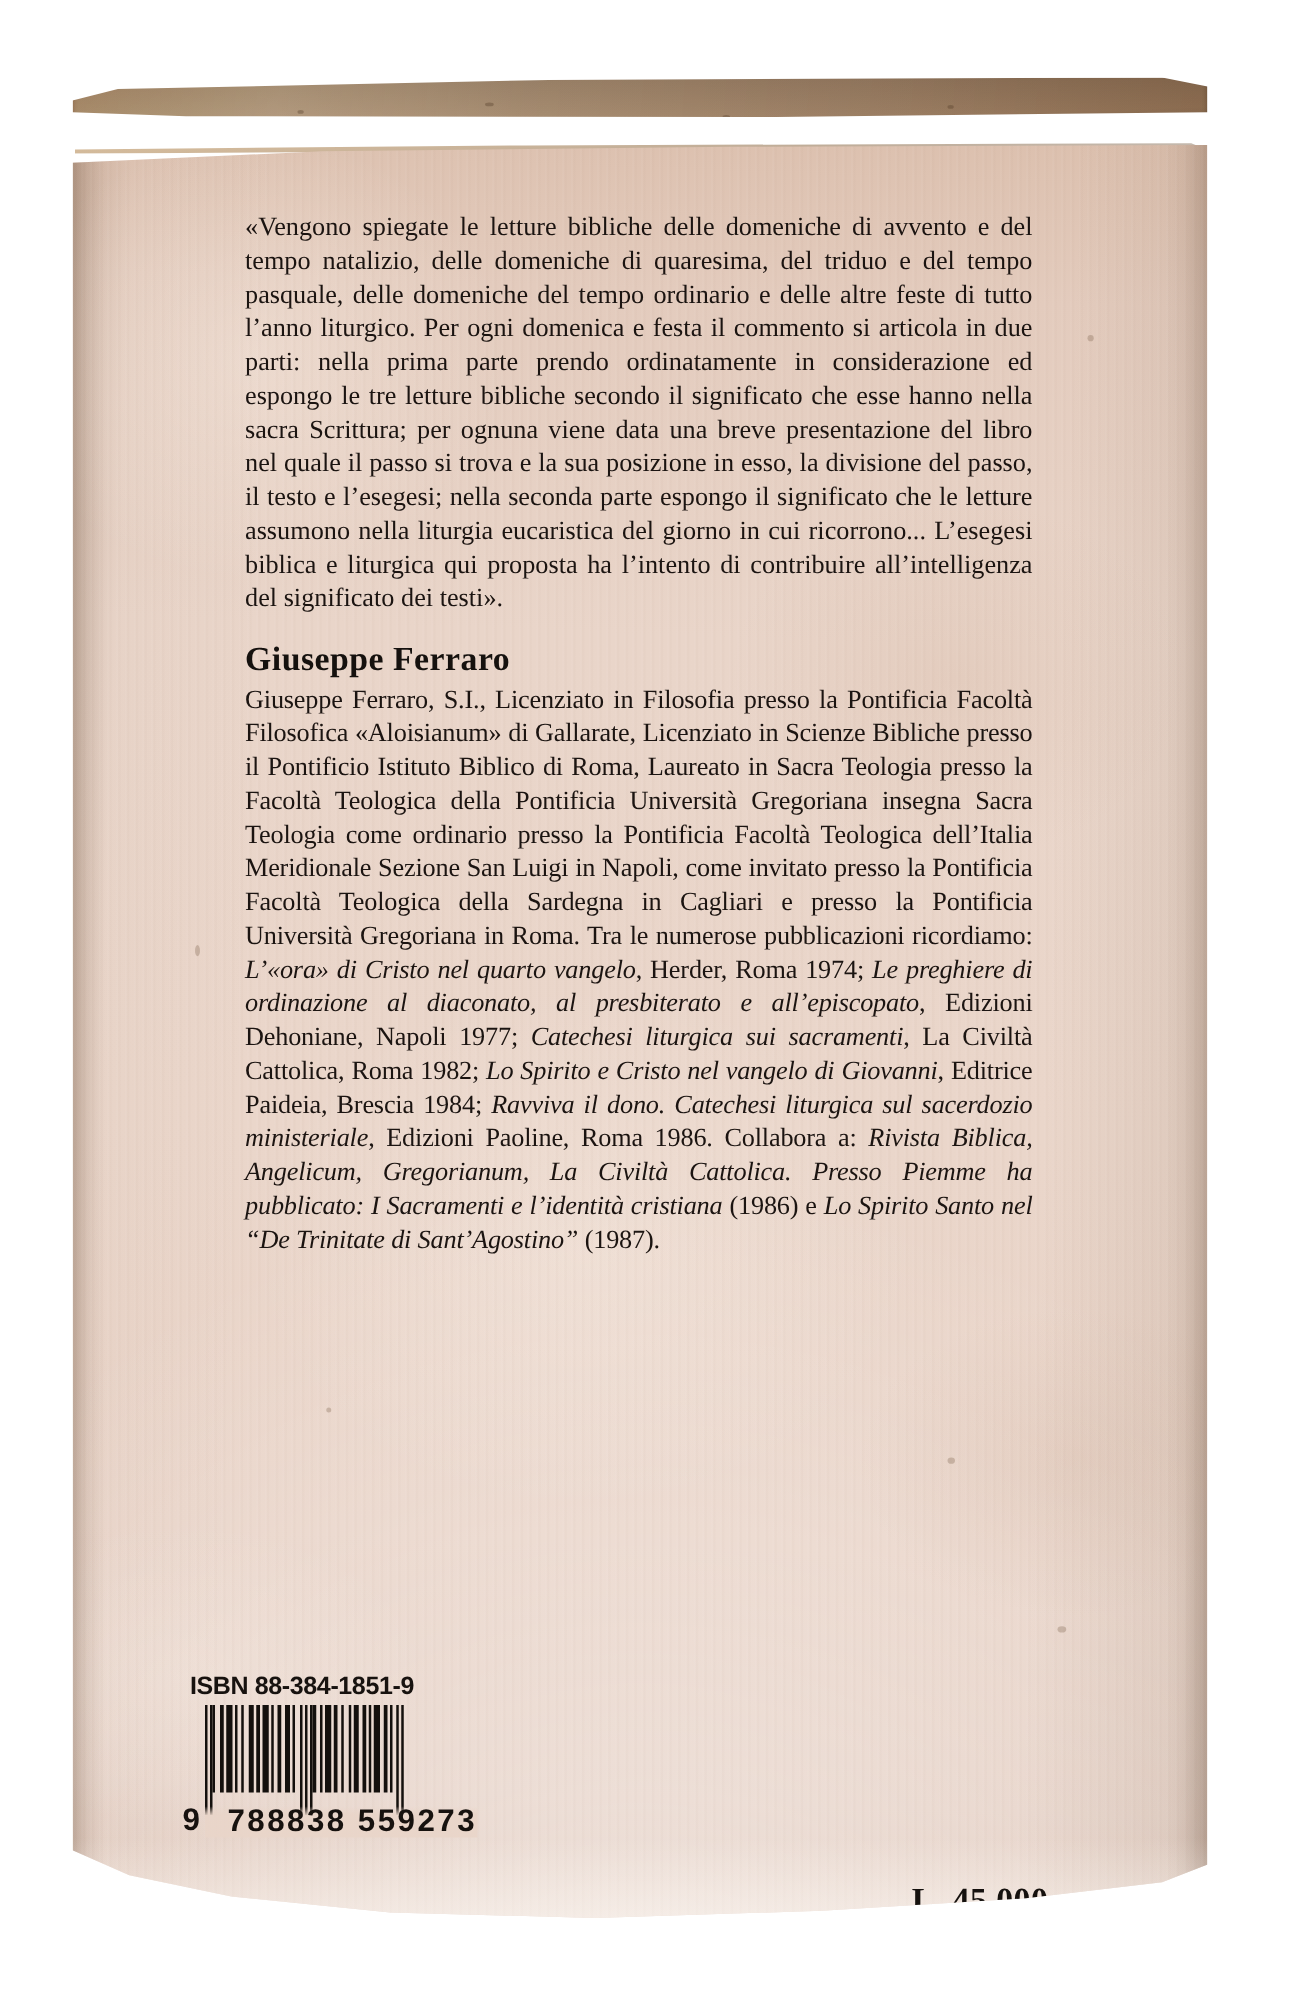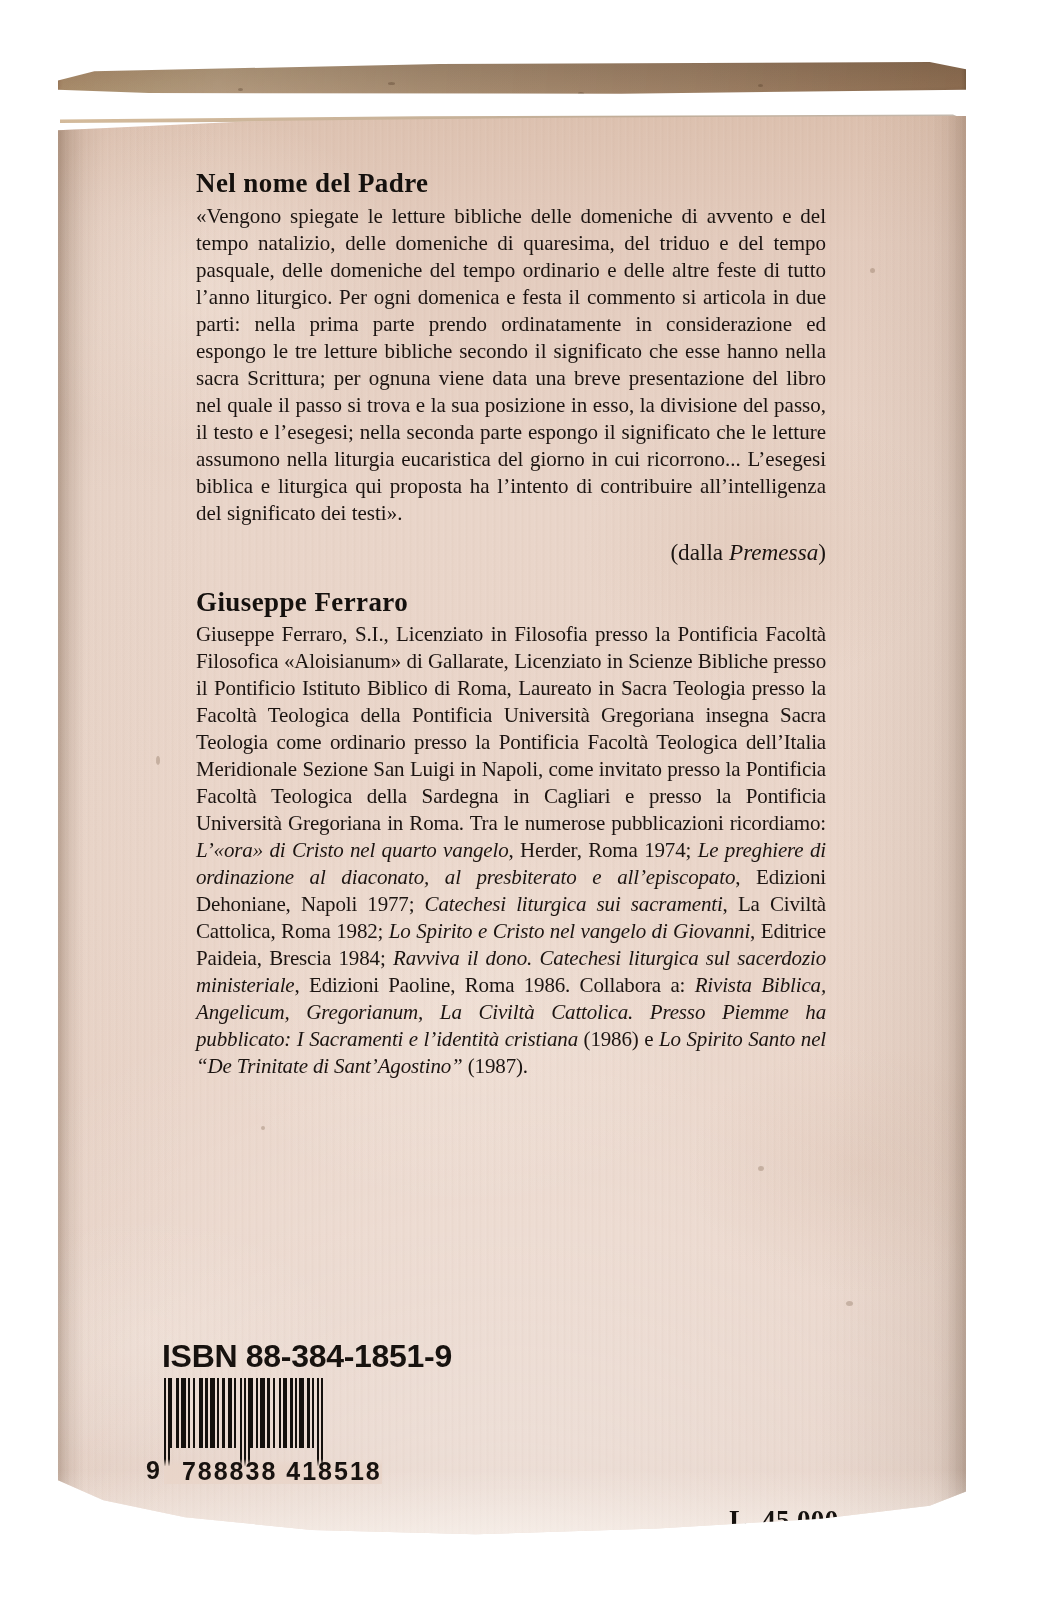--- a/index.html
+++ b/index.html
@@ -195,25 +195,25 @@
     height: 190px;
   }
 
   .isbn-group {
     position: absolute;
     left: 88px;
     top: 0;
   }
   .isbn-text {
     font-family: "Liberation Sans", sans-serif;
-    font-size: 32px;
+    font-size: 20px;
     font-weight: 600;
     letter-spacing: -0.3px;
     color: #17120f;
-    margin-left: 16px;
+    margin-left: 6px;
     white-space: nowrap;
   }
   .barcode-wrap {
     position: relative;
     margin-top: 3px;
     display: flex;
     align-items: flex-end;
   }
   .barcode-lead {
     font-family: "Liberation Sans", sans-serif;
@@ -292,23 +292,21 @@
 
       <div class="blemish" style="left:812px; top:152px; width:5px; height:5px;"></div>
       <div class="blemish" style="left:700px; top:1050px; width:6px; height:5px;"></div>
       <div class="blemish" style="left:788px; top:1185px; width:7px; height:5px;"></div>
       <div class="blemish" style="left:203px; top:1010px; width:4px; height:4px;"></div>
       <div class="blemish" style="left:98px; top:640px; width:4px; height:9px;"></div>
 
       <div class="text-col">
 
         <section>
-          <h2 class="heading">Nel nome del Padre</h2>
           <p class="body-text">«Vengono spiegate le letture bibliche delle domeniche di avvento e del tempo natalizio, delle domeniche di quaresima, del triduo e del tempo pasquale, delle domeniche del tempo ordinario e delle altre feste di tutto l’anno liturgico. Per ogni domenica e festa il commento si articola in due parti: nella prima parte prendo ordinatamente in considerazione ed espongo le tre letture bibliche secondo il significato che esse hanno nella sacra Scrittura; per ognuna viene data una breve presentazione del libro nel quale il passo si trova e la sua posizione in esso, la divisione del passo, il testo e l’esegesi; nella seconda parte espongo il significato che le letture assumono nella liturgia eucaristica del giorno in cui ricorrono... L’esegesi biblica e liturgica qui proposta ha l’intento di contribuire all’intelligenza del significato dei testi».</p>
-          <p class="attribution"><span>(dalla </span><i>Premessa</i><span>)</span></p>
         </section>
 
         <section class="author-block">
           <h2 class="heading">Giuseppe Ferraro</h2>
           <p class="body-text tight"><span>Giuseppe Ferraro, S.I., Licenziato in Filosofia presso la Pontificia Facoltà Filosofica «Aloisianum» di Gallarate, Licenziato in Scienze Bibliche presso il Pontificio Istituto Biblico di Roma, Laureato in Sacra Teologia presso la Facoltà Teologica della Pontificia Università Gregoriana insegna Sacra Teologia come ordinario presso la Pontificia Facoltà Teologica dell’Italia Meridionale Sezione San Luigi in Napoli, come invitato presso la Pontificia Facoltà Teologica della Sardegna in Cagliari e presso la Pontificia Università Gregoriana in Roma. Tra le numerose pubblicazioni ricordiamo: </span><i>L’«ora» di Cristo nel quarto vangelo</i><span>, Herder, Roma 1974; </span><i>Le preghiere di ordinazione al diaconato, al presbiterato e all’episcopato</i><span>, Edizioni Dehoniane, Napoli 1977; </span><i>Catechesi liturgica sui sacramenti</i><span>, La Civiltà Cattolica, Roma 1982; </span><i>Lo Spirito e Cristo nel vangelo di Giovanni</i><span>, Editrice Paideia, Brescia 1984; </span><i>Ravviva il dono. Catechesi liturgica sul sacerdozio ministeriale</i><span>, Edizioni Paoline, Roma 1986. Collabora a: </span><i>Rivista Biblica, Angelicum, Gregorianum, La Civiltà Cattolica. Presso Piemme ha pubblicato: I Sacramenti e l’identità cristiana</i><span> (1986) e </span><i>Lo Spirito Santo nel “De Trinitate di Sant’Agostino”</i><span> (1987).</span></p>
         </section>
 
       </div>
 
       <div class="bottom-zone">
@@ -372,21 +370,21 @@
                   <span style="width: 5px; height: 70px;"></span>
                   <span style="width: 3px; height: 88px; background: transparent;"></span>
                   <span style="width: 3px; height: 70px;"></span>
                   <span style="width: 2px; height: 88px; background: transparent;"></span>
                   <span style="width: 2px; height: 70px;"></span>
                   <span style="width: 3px; height: 88px; background: transparent;"></span>
                   <span style="width: 2px; height: 88px;"></span>
                   <span style="width: 2px; height: 88px; background: transparent;"></span>
                   <span style="width: 2px; height: 88px;"></span>
                 </div>
-              <div class="barcode-digits">788838  418518</div>
+              <div class="barcode-digits">788838  559273</div>
             </div>
           </div>
         </div>
 
         <div class="price-group">
           <div class="price-main">L. 45.000</div>
           <div class="price-sub">IVA inclusa</div>
         </div>
 
       </div>

